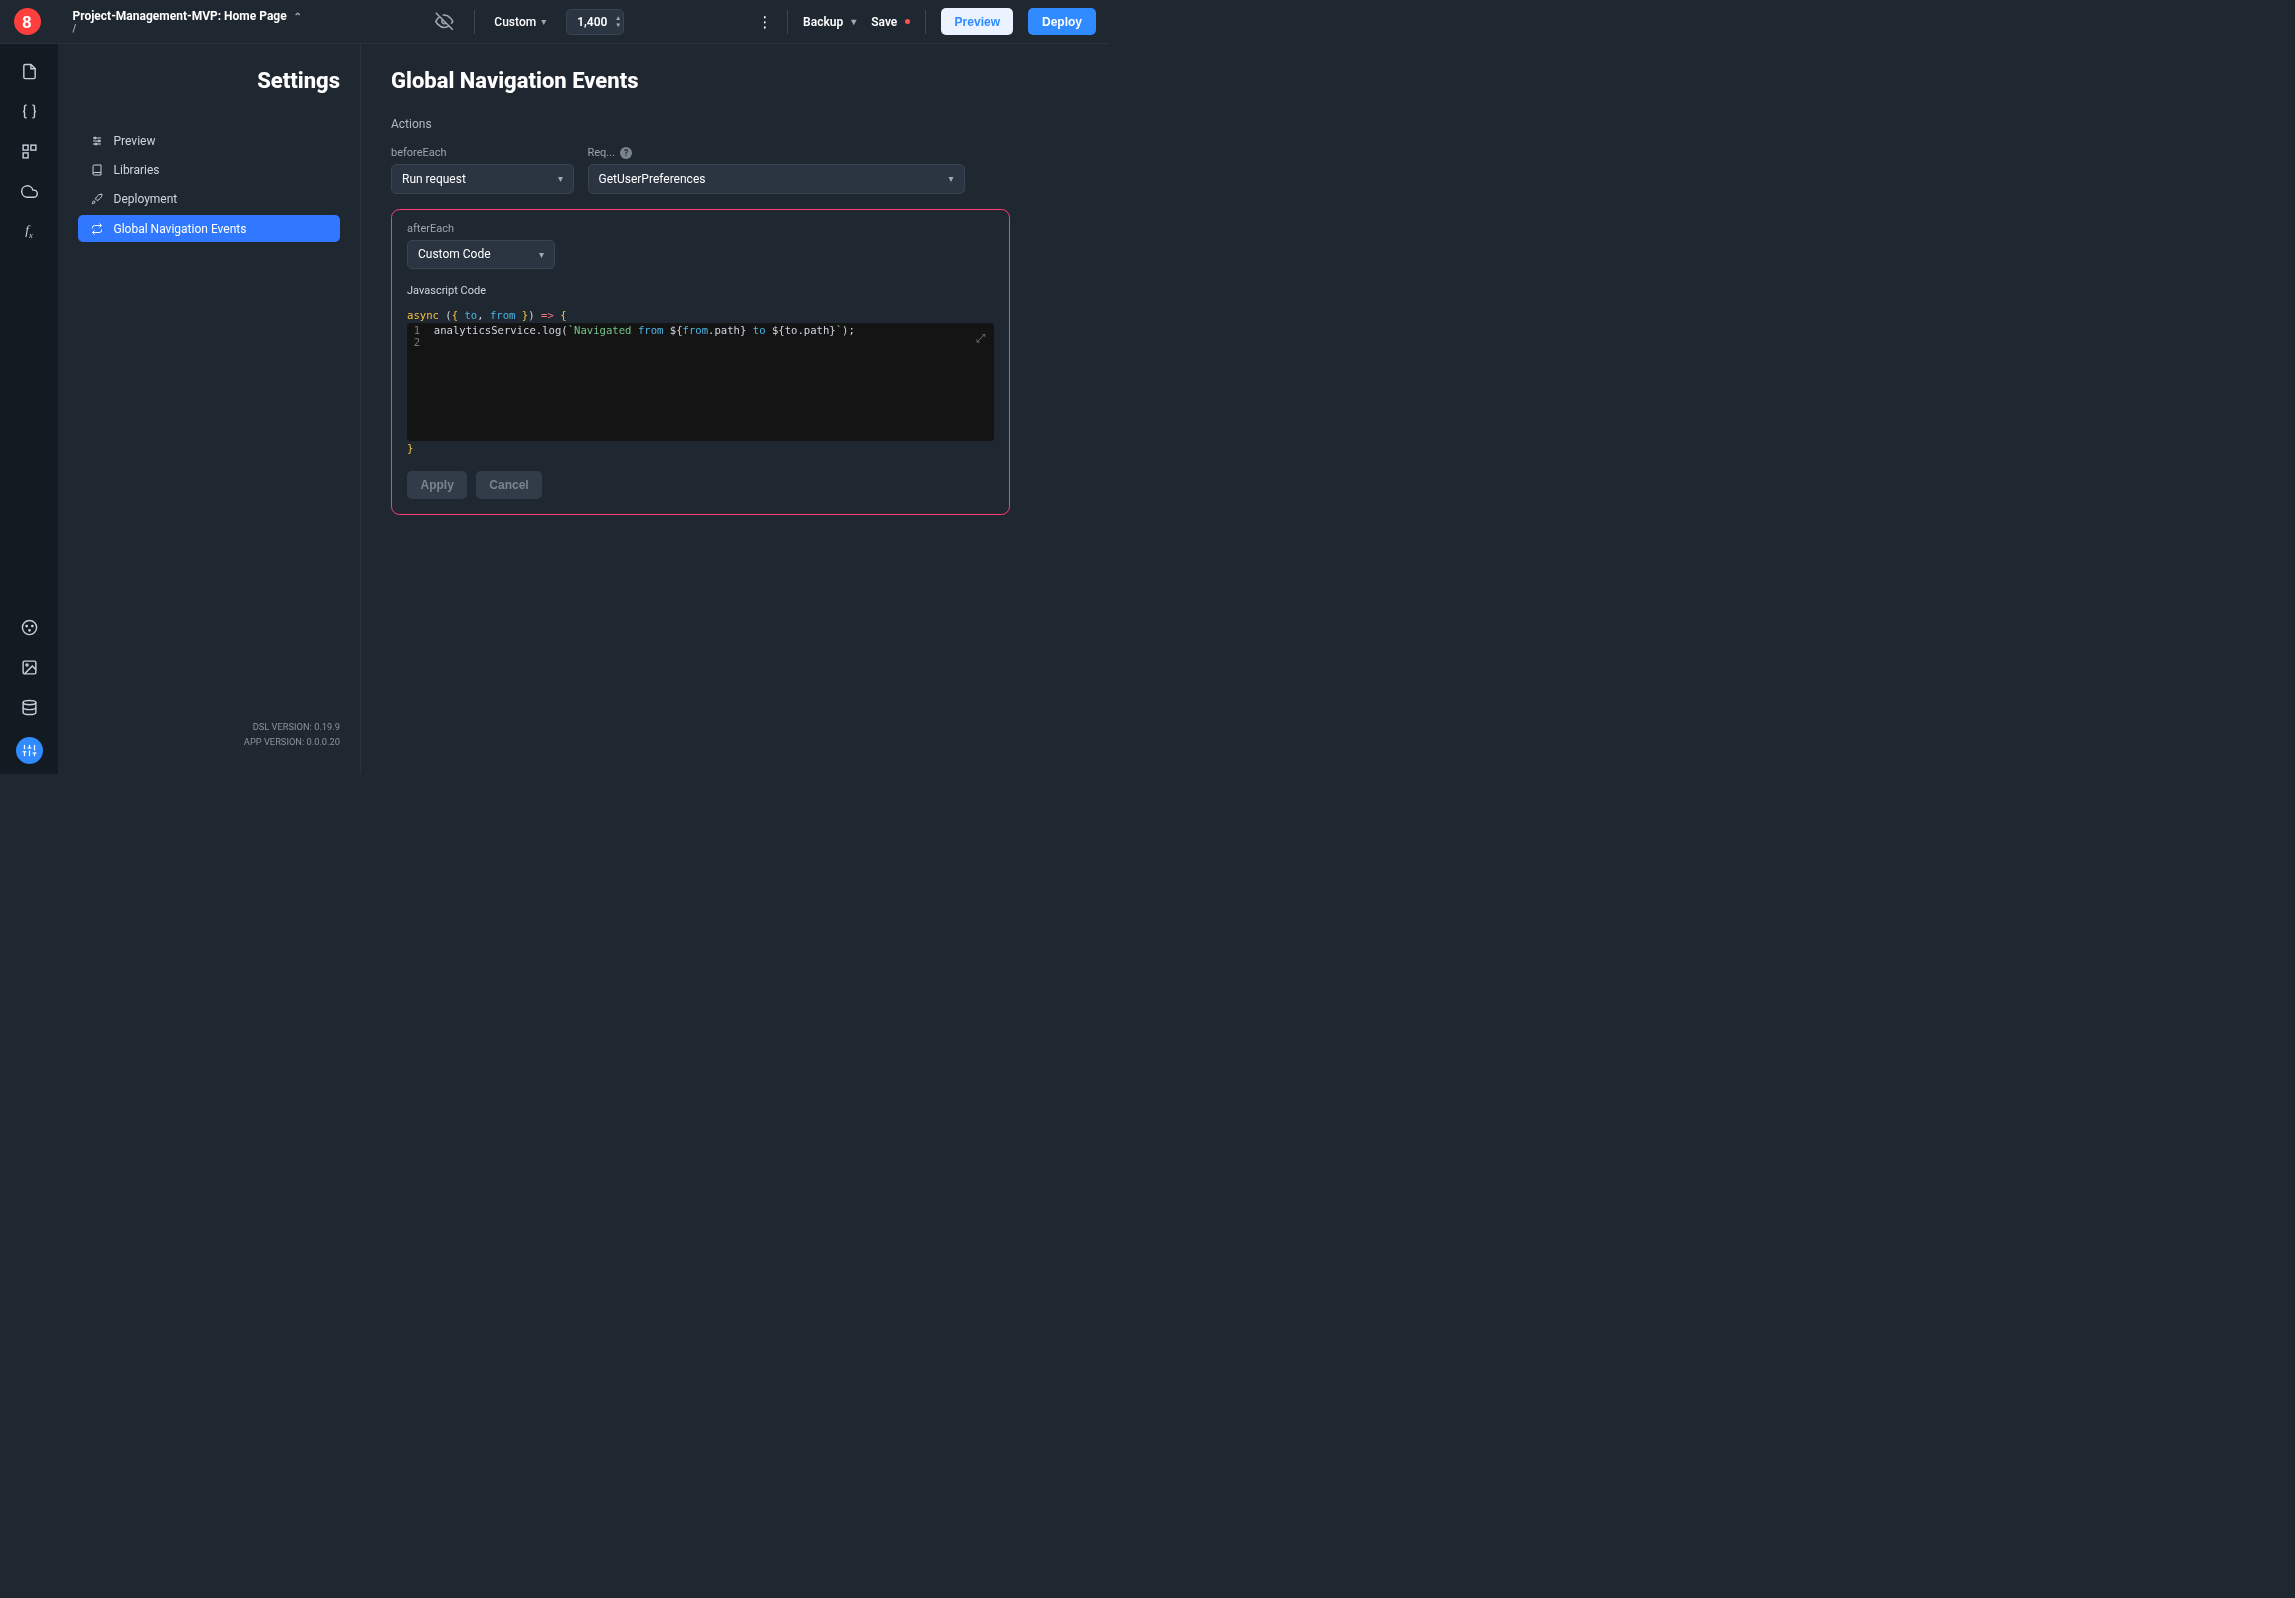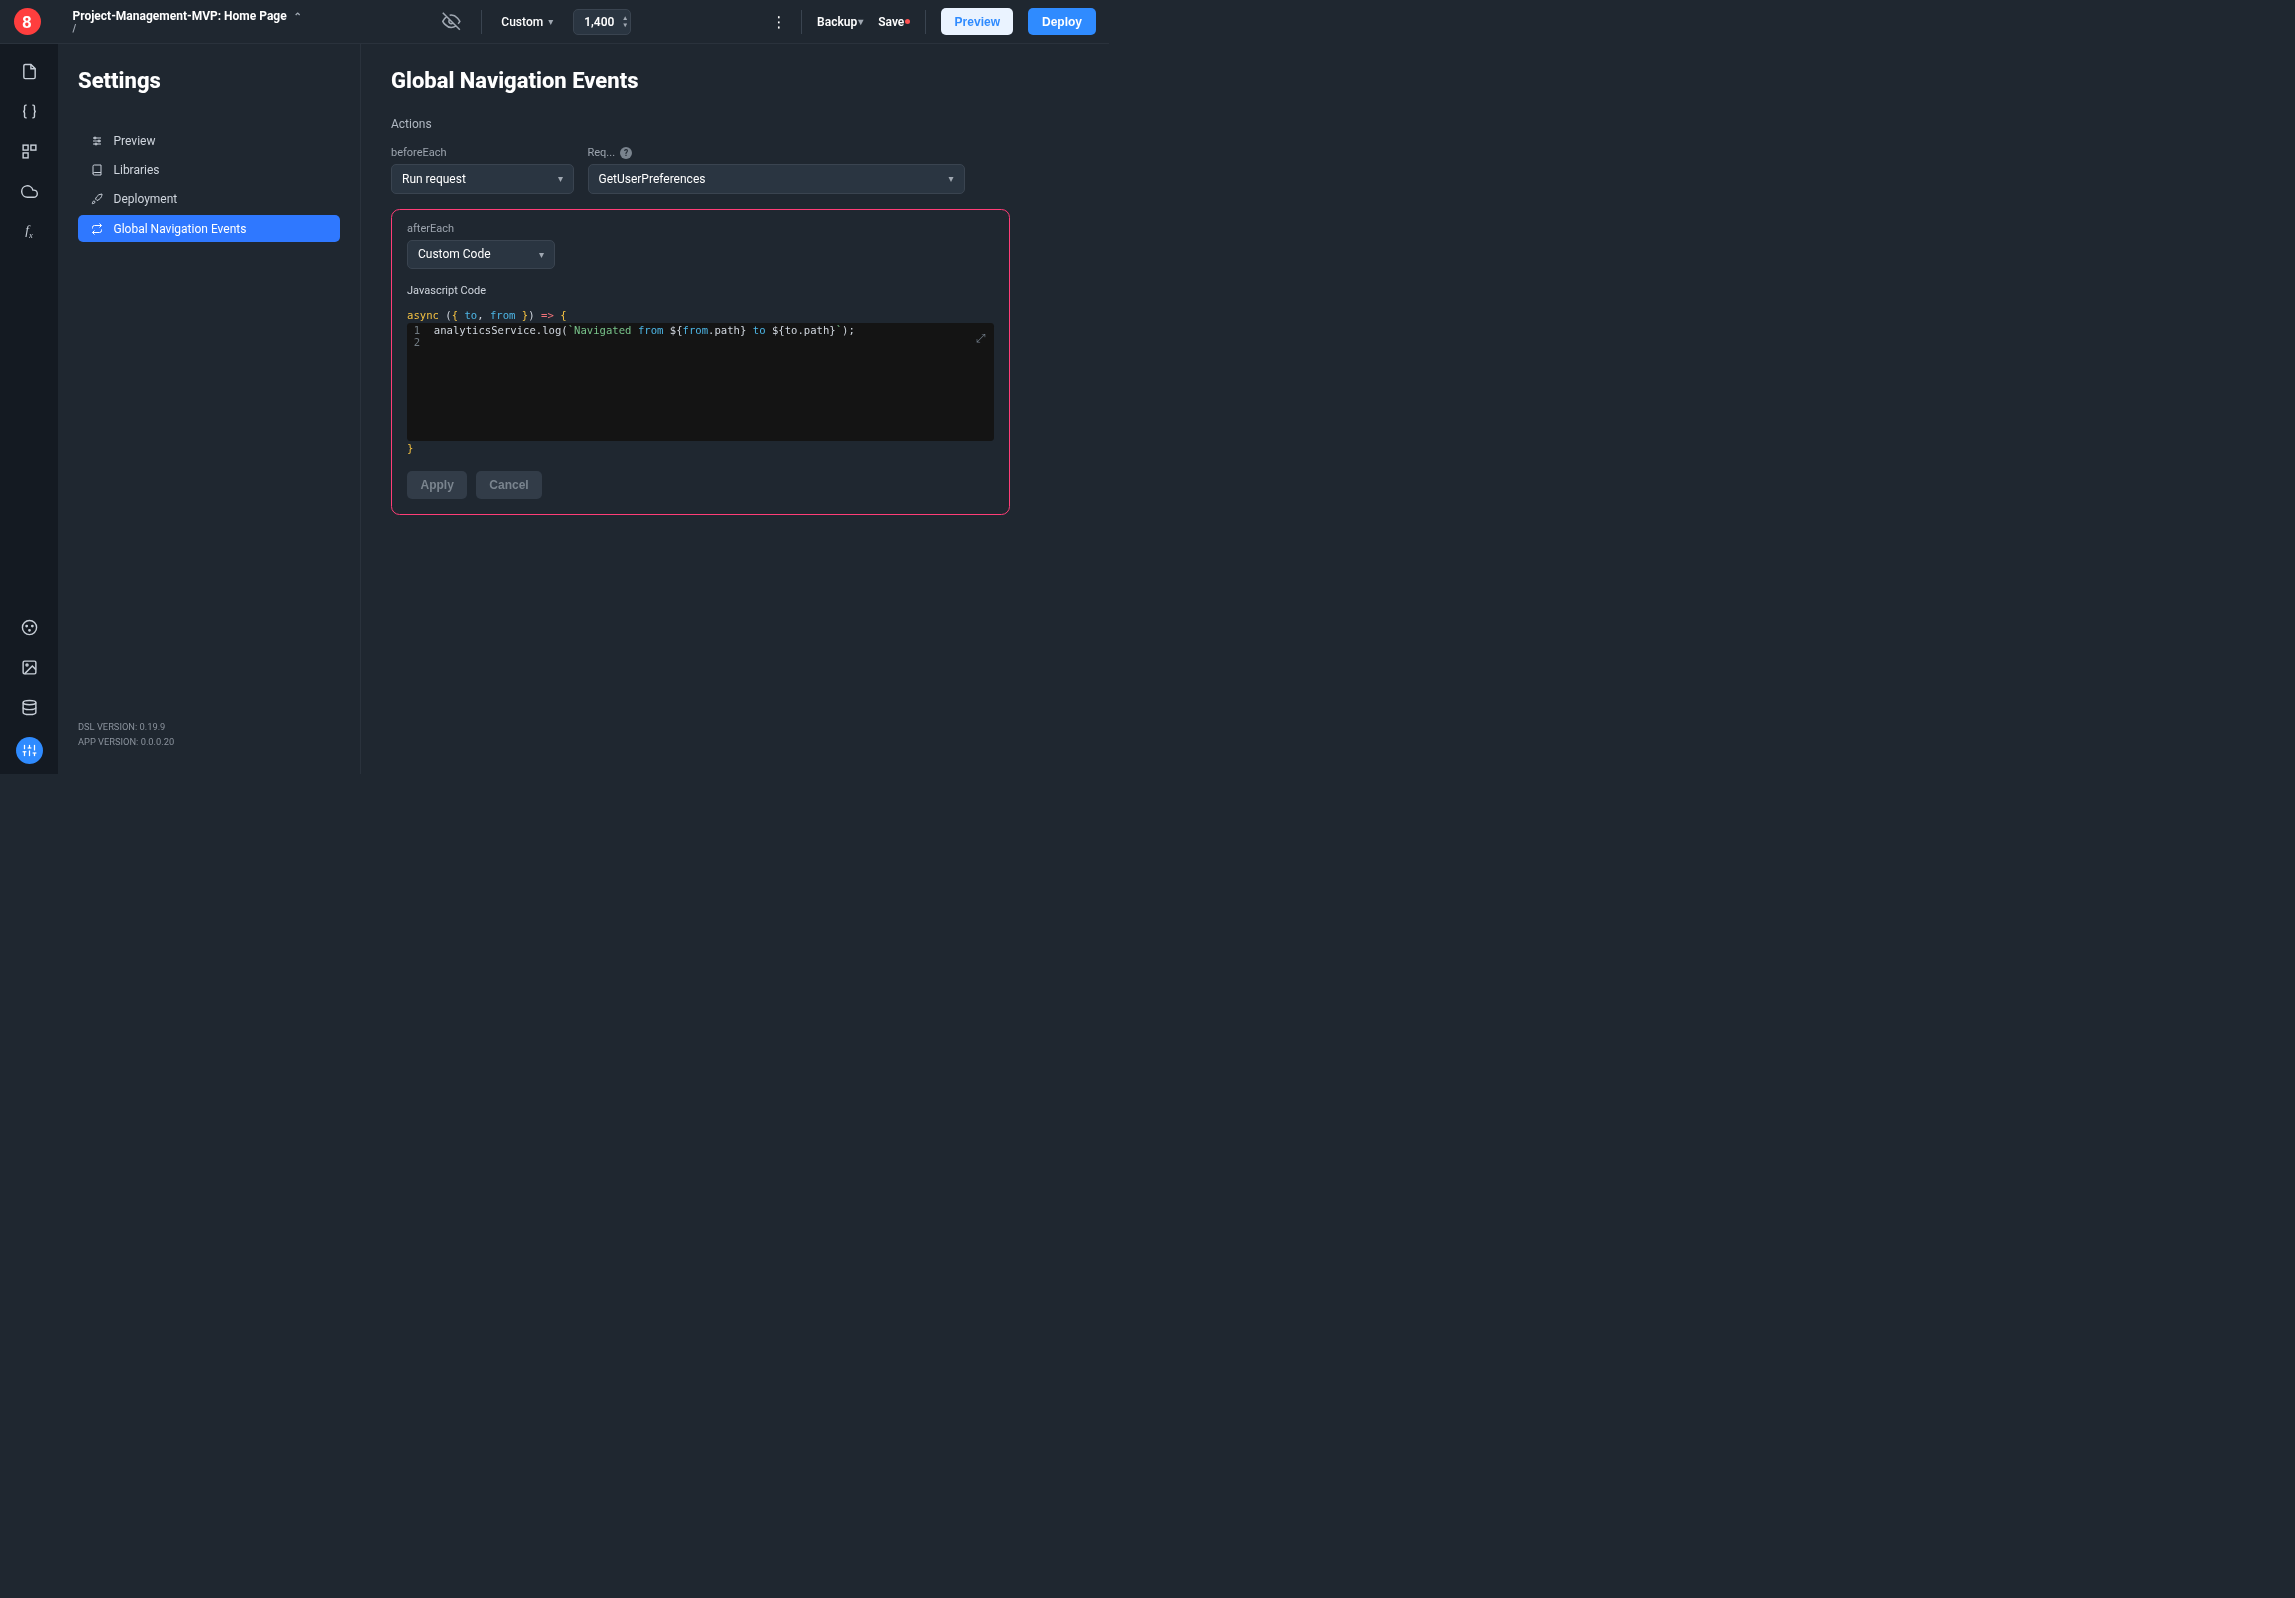--- a/index.html
+++ b/index.html
@@ -96,21 +96,21 @@
   display: flex;
   align-items: center;
   gap: 15px;
 }
 .kebab { font-size: 15px; cursor: pointer; }
 .backup-link, .save-link {
   font-size: 12px;
   font-weight: 600;
   display: flex;
   align-items: center;
-  gap: 1px;
+  gap: 8px;
   cursor: pointer;
 }
 .save-dot {
   width: 5px; height: 5px; background: #ff5252; border-radius: 50%; display: inline-block;
 }
 .btn-preview {
   background: #eaf3ff;
   color: #2f8bff;
   border: none;
   border-radius: 5px;
@@ -164,20 +164,21 @@
 }
 
 
 .settings-sidebar {
   width: 303px;
   background: #1f2730;
   padding: 24px 20px;
   border-right: 0.8px solid #2a323c;
   display: flex;
   flex-direction: column;
+  text-align: right;
 }
 .settings-title {
   font-size: 22px;
   font-weight: 800;
   margin-bottom: 34px;
 }
 .sidebar-item {
   display: flex;
   align-items: center;
   gap: 10px;

